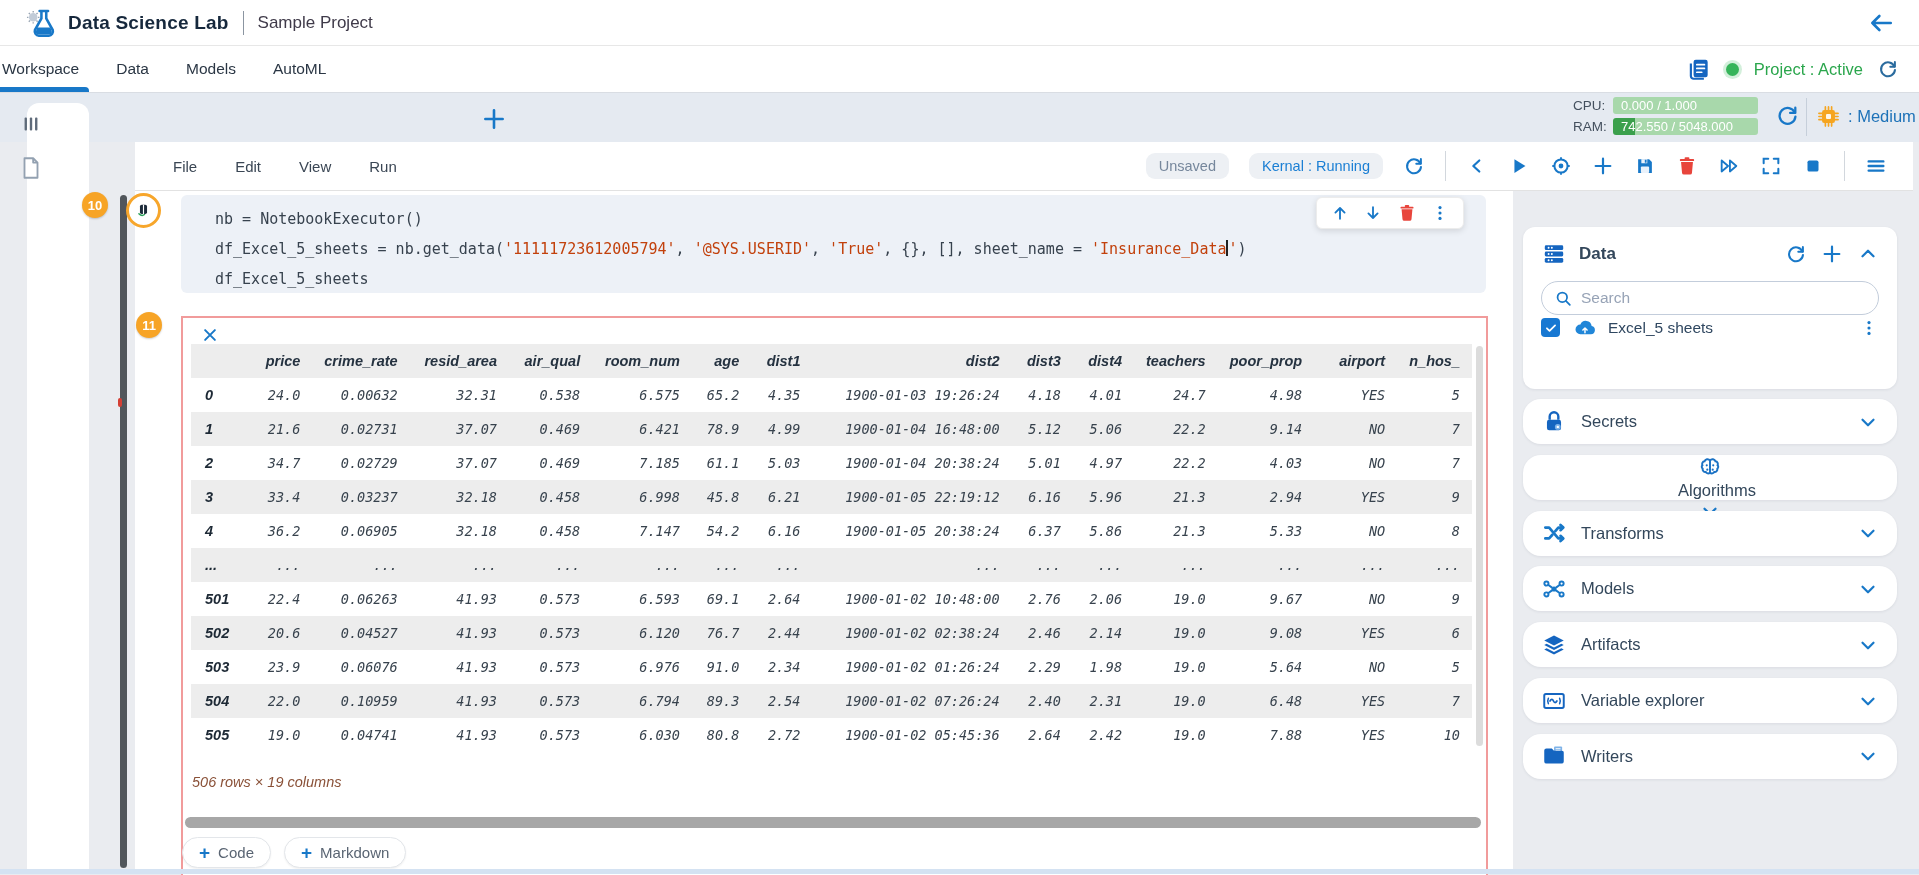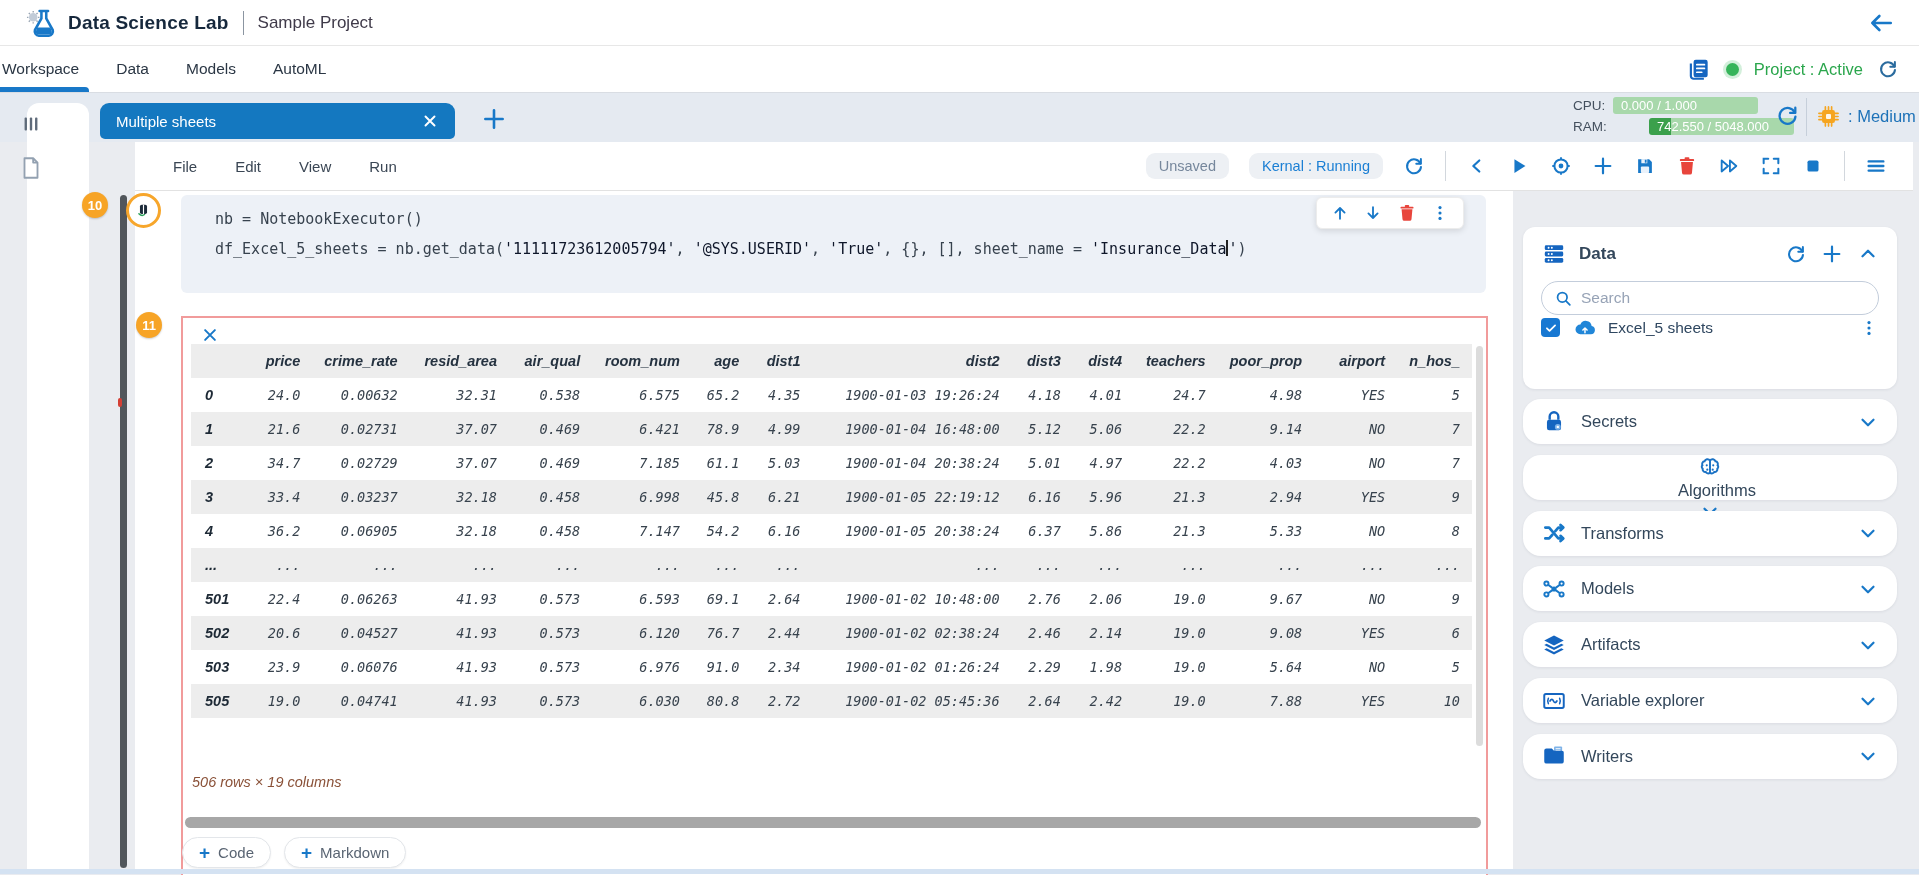--- a/index.html
+++ b/index.html
@@ -44,21 +44,21 @@
     border-radius:9px 9px 5px 5px; display:flex; align-items:center; padding:0 16px; cursor:pointer; }
   .tab-label { color:#fff; font-size:15px; flex:1; }
   .tab-close { color:#fff; font-size:15px; width:18px; height:18px; cursor:pointer; }
   .tab-add { position:absolute; left:481px; top:13px; width:26px; height:26px; cursor:pointer; }
 
   .resources { position:absolute; left:1573px; top:3px; font-size:13.5px; color:#44505e; }
   .res-row { display:flex; align-items:center; height:19px; margin-bottom:2px; }
   .res-label { width:40px; }
   .res-badge { width:145px; height:17px; border-radius:3px; background:#a8d8ab; color:#fff;
     font-size:13px; padding-left:8px; line-height:17px; overflow:hidden; white-space:nowrap; }
-  .res-badge.ram { background:linear-gradient(to right, #3ba04c 0 15%, #a8d8ab 15%);margin-left:36px; }
+  .res-badge.ram { background:linear-gradient(to right, #3ba04c 0 15%, #a8d8ab 15%); }
   .res-refresh { position:absolute; left:1775px; top:10px; width:25px; height:25px; cursor:pointer; }
   .ts-div { position:absolute; left:1806px; top:5px; width:1px; height:38px; background:#c6cfda; }
   .chip-wrap { position:absolute; left:1816px; top:11px; display:flex; align-items:center; gap:7px; }
   .chip-icon { width:25px; height:25px; }
   .node-size { font-size:16.5px; color:#1d72b8; }
 
   
   .nb-toolbar { position:absolute; left:135px; top:49px; width:1778px; height:49px; background:#fff;
     border-bottom:1px solid #e2e2e2; display:flex; align-items:center; }
   .menu-item { font-size:15px; color:#3a4654; margin-left:38px; cursor:pointer; }
@@ -79,21 +79,21 @@
     color:#fff; font-size:13px; font-weight:bold; display:flex; align-items:center;
     justify-content:center; z-index:5; box-shadow:0 1px 2px rgba(0,0,0,.2); }
   .run-btn { position:absolute; left:126px; top:100px; width:35px; height:35px; border-radius:50%;
     background:#fff; border:3px solid #f7a62b; display:flex; align-items:center; justify-content:center;
     z-index:4; cursor:pointer; }
 
   .code-cell { position:absolute; left:181px; top:102px; width:1305px; height:98px; background:#edf1f7;
     border-radius:6px; padding:9px 0 0 34px; cursor:text; }
   .code-line { font-family:"DejaVu Sans Mono", monospace; font-size:15px; line-height:30px;
     color:#37424e; white-space:pre; }
-  .tok-s { color:#0f172a; }
+  .tok-s { color:#c2410c; }
   .caret { display:inline-block; width:2px; height:16px; background:#222; vertical-align:-2px; }
 
   .float-tb { position:absolute; left:1316px; top:104px; width:148px; height:32px; background:#fff;
     border:1px solid #ececec; border-radius:6px; box-shadow:0 2px 6px rgba(0,0,0,.12);
     display:flex; align-items:center; justify-content:space-around; padding:0 6px; z-index:6; }
   .float-tb .tb-icon { width:20px; height:20px; }
 
   
   .output-box { position:absolute; left:181px; top:223px; width:1307px; height:616px; background:#fff;
     border:2px solid #f19b9b;font-style:italic; }
@@ -217,28 +217,20 @@
           </g>
         </svg>
     </span>
     <span class="rail-icon" style="top:62px;">
       <svg viewBox="0 0 24 24" style="width:26px;height:26px;">
           <path d="M6 3h8l4 4v14H6z" fill="#fff" stroke="#93a1b1" stroke-width="1.7" stroke-linejoin="round"></path>
           <path d="M14 3v4h4" fill="none" stroke="#93a1b1" stroke-width="1.7" stroke-linejoin="round"></path>
         </svg>
     </span>
 
-    <div class="tab">
-      <span class="tab-label">Multiple sheets</span>
-      <span class="tab-close">
-        <svg viewBox="0 0 24 24">
-            <path d="M6 6l12 12M18 6L6 18" stroke="#fff" stroke-width="2.6" stroke-linecap="round"></path>
-          </svg>
-      </span>
-    </div>
     <span class="tab-add">
       <svg viewBox="0 0 24 24">
           <path d="M12 4v16M4 12h16" stroke="#1878c8" stroke-width="2.4" stroke-linecap="round"></path>
         </svg>
     </span>
 
     <div class="resources">
       <div class="res-row">
         <span class="res-label">CPU:</span>
         <span class="res-badge">0.000 / 1.000</span>
@@ -362,20 +354,21 @@
       <svg viewBox="0 0 24 24" style="width:17px;height:17px;">
           <rect x="7" y="4" width="10" height="13" rx="2.5" fill="#1d2b3a"></rect>
           <rect x="11.2" y="4" width="1.6" height="13" fill="#fff"></rect>
           <path d="M5.5 16.5c2.5 2.6 5.5 3 8 1.2" fill="none" stroke="#2aa05a" stroke-width="2" stroke-linecap="round"></path>
         </svg>
     </div>
     <div class="code-cell">
       <div id="code-lines">
           <div class="code-line"><span class="tok-p">nb = NotebookExecutor()</span></div>
           <div class="code-line"><span class="tok-p">df_Excel_5_sheets = nb.get_data(</span><span class="tok-s">'11111723612005794'</span><span class="tok-p">, </span><span class="tok-s">'@SYS.USERID'</span><span class="tok-p">, </span><span class="tok-s">'True'</span><span class="tok-p">, {}, [], sheet_name = </span><span class="tok-s">'Insurance_Data</span><span class="caret"></span><span class="tok-s">'</span><span class="tok-p">)</span></div>
+          <div class="code-line"><span class="tok-p">df_Excel_5_sheets</span></div>
         </div>
     </div>
 
     <div class="float-tb">
       <span class="tb-icon">
         <svg viewBox="0 0 24 24">
             <path d="M12 19V6M6.5 11.5L12 6l5.5 5.5" fill="none" stroke="#1878c8" stroke-width="2.2" stroke-linecap="round" stroke-linejoin="round"></path>
           </svg>
       </span>
       <span class="tb-icon">
@@ -596,20 +589,37 @@
                 <td class="num">2.34</td>
                 <td class="num">1900-01-02 01:26:24</td>
                 <td class="num">2.29</td>
                 <td class="num">1.98</td>
                 <td class="num">19.0</td>
                 <td class="num">5.64</td>
                 <td class="num">NO</td>
                 <td class="num">5</td>
               </tr>
               <tr>
+                <td class="idx">504</td>
+                <td class="num">22.0</td>
+                <td class="num">0.10959</td>
+                <td class="num">41.93</td>
+                <td class="num">0.573</td>
+                <td class="num">6.794</td>
+                <td class="num">89.3</td>
+                <td class="num">2.54</td>
+                <td class="num">1900-01-02 07:26:24</td>
+                <td class="num">2.40</td>
+                <td class="num">2.31</td>
+                <td class="num">19.0</td>
+                <td class="num">6.48</td>
+                <td class="num">YES</td>
+                <td class="num">7</td>
+              </tr>
+              <tr>
                 <td class="idx">505</td>
                 <td class="num">19.0</td>
                 <td class="num">0.04741</td>
                 <td class="num">41.93</td>
                 <td class="num">0.573</td>
                 <td class="num">6.030</td>
                 <td class="num">80.8</td>
                 <td class="num">2.72</td>
                 <td class="num">1900-01-02 05:45:36</td>
                 <td class="num">2.64</td>

